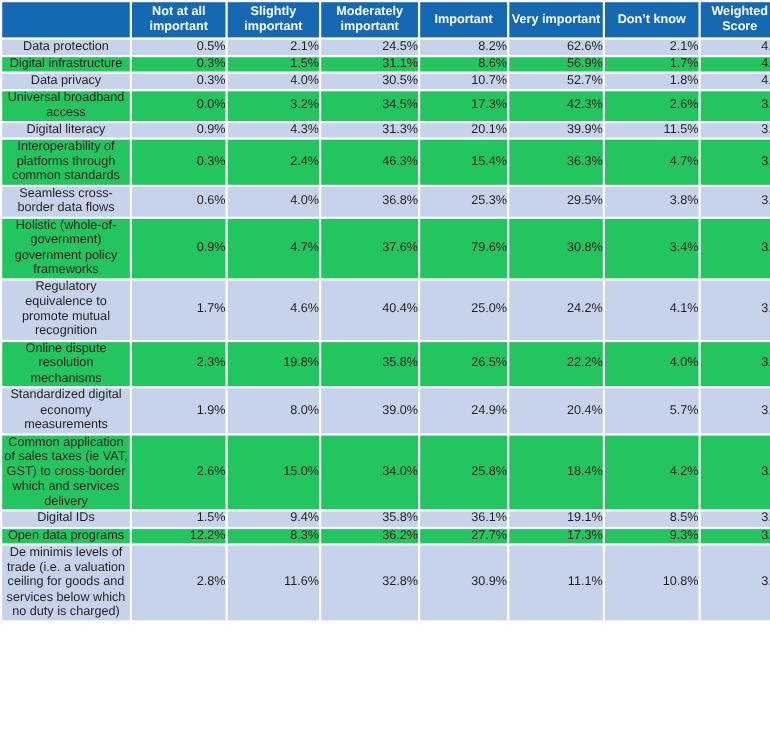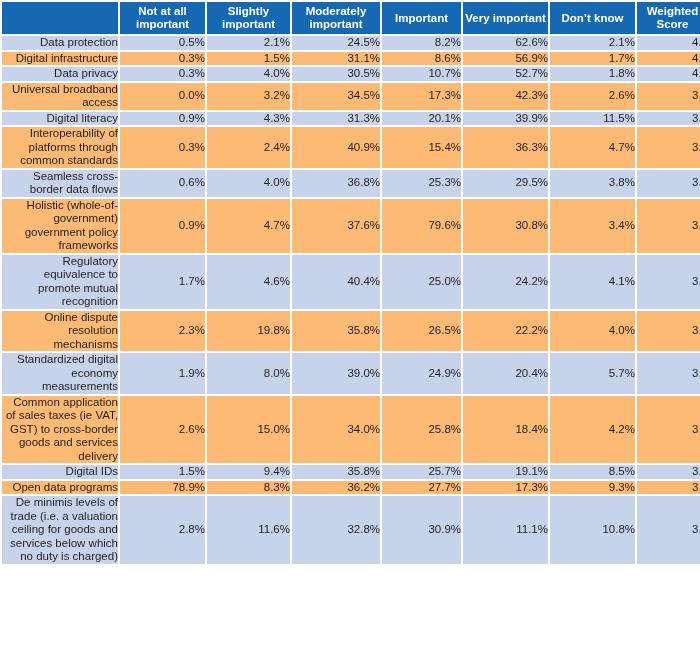--- a/index.html
+++ b/index.html
@@ -47,30 +47,30 @@
   }
 
   
   tbody td {
     font-size: 11.5px;
     line-height: 13.5px;
     padding: 5px 6px;
     box-sizing: border-box;
   }
   tbody td.label {
-    text-align: right;
+    text-align: center;
     padding-right: 7px;
   }
   tbody td.num {
     text-align: right;
     padding-right: 9px;
   }
 
   tbody tr.alt-dark td { background: #c6d3eb; }
-  tbody tr.alt-light td { background: #fdba74; }
+  tbody tr.alt-light td { background: #22c55e; }
 
   
   col.c-label { width: 116px; }
   col.c-1     { width: 85px; }
   col.c-2     { width: 83px; }
   col.c-3     { width: 88px; }
   col.c-4     { width: 79px; }
   col.c-5     { width: 85px; }
   col.c-6     { width: 85px; }
   col.c-7     { width: 71px; }
@@ -149,21 +149,21 @@
         <td class="num">31.3%</td>
         <td class="num">20.1%</td>
         <td class="num">39.9%</td>
         <td class="num">11.5%</td>
         <td class="num">3.8</td>
       </tr>
       <tr class="alt-light">
         <td class="label">Interoperability of platforms through common standards</td>
         <td class="num">0.3%</td>
         <td class="num">2.4%</td>
-        <td class="num">40.9%</td>
+        <td class="num">46.3%</td>
         <td class="num">15.4%</td>
         <td class="num">36.3%</td>
         <td class="num">4.7%</td>
         <td class="num">3.7</td>
       </tr>
       <tr class="alt-dark">
         <td class="label">Seamless cross-border data flows</td>
         <td class="num">0.6%</td>
         <td class="num">4.0%</td>
         <td class="num">36.8%</td>
@@ -206,42 +206,42 @@
         <td class="label">Standardized digital economy measurements</td>
         <td class="num">1.9%</td>
         <td class="num">8.0%</td>
         <td class="num">39.0%</td>
         <td class="num">24.9%</td>
         <td class="num">20.4%</td>
         <td class="num">5.7%</td>
         <td class="num">3.4</td>
       </tr>
       <tr class="alt-light">
-        <td class="label">Common application of sales taxes (ie VAT, GST) to cross-border goods and services delivery</td>
+        <td class="label">Common application of sales taxes (ie VAT, GST) to cross-border which and services delivery</td>
         <td class="num">2.6%</td>
         <td class="num">15.0%</td>
         <td class="num">34.0%</td>
         <td class="num">25.8%</td>
         <td class="num">18.4%</td>
         <td class="num">4.2%</td>
         <td class="num">3.3</td>
       </tr>
       <tr class="alt-dark">
         <td class="label">Digital IDs</td>
         <td class="num">1.5%</td>
         <td class="num">9.4%</td>
         <td class="num">35.8%</td>
-        <td class="num">25.7%</td>
+        <td class="num">36.1%</td>
         <td class="num">19.1%</td>
         <td class="num">8.5%</td>
         <td class="num">3.3</td>
       </tr>
       <tr class="alt-light">
         <td class="label">Open data programs</td>
-        <td class="num">78.9%</td>
+        <td class="num">12.2%</td>
         <td class="num">8.3%</td>
         <td class="num">36.2%</td>
         <td class="num">27.7%</td>
         <td class="num">17.3%</td>
         <td class="num">9.3%</td>
         <td class="num">3.2</td>
       </tr>
       <tr class="alt-dark">
         <td class="label">De minimis levels of trade (i.e. a valuation ceiling for goods and services below which no duty is charged)</td>
         <td class="num">2.8%</td>

